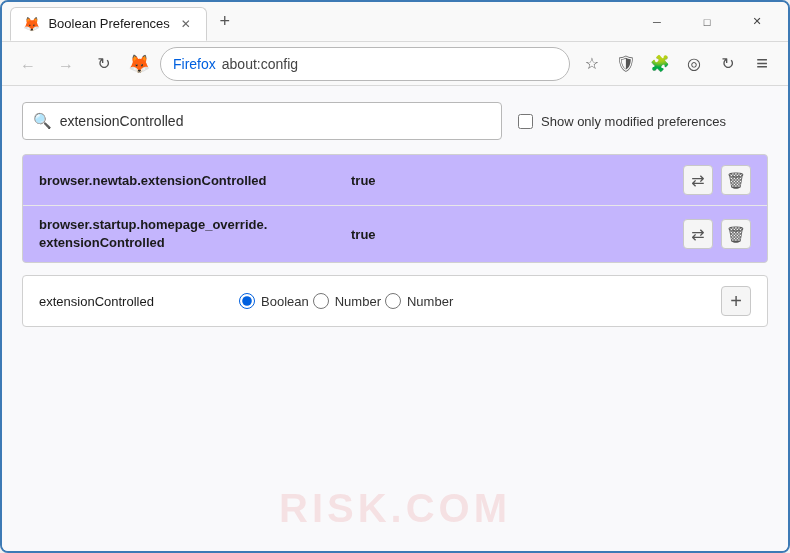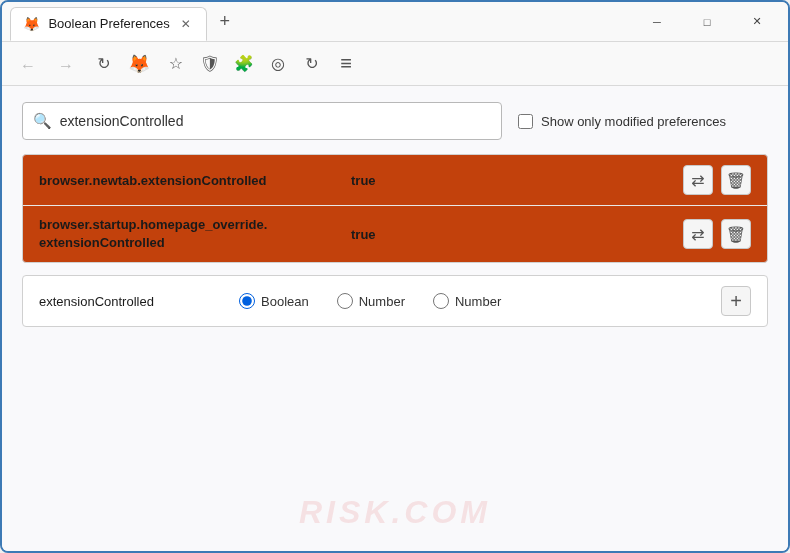--- a/index.html
+++ b/index.html
@@ -181,28 +181,27 @@
       position: relative;
       overflow: hidden;
     }
 
     
     .watermark {
       position: absolute;
       bottom: 20px;
       left: 50%;
       transform: translateX(-50%);
-      font-size: 32px;
+      font-size: 40px;
       font-weight: 900;
       color: rgba(220, 60, 60, 0.12);
       letter-spacing: 4px;
       white-space: nowrap;
       user-select: none;
       pointer-events: none;
-      font-style: italic;
     }
 
     
     .search-row {
       display: flex;
       align-items: center;
       gap: 16px;
       margin-bottom: 14px;
     }
 
@@ -243,21 +242,21 @@
     }
 
     .checkbox-label input[type="checkbox"] {
       width: 15px;
       height: 15px;
       cursor: pointer;
     }
 
     
     .results-table {
-      background: #c2410c;
+      background: #c4b5fd;
       border: 1px solid #d0d0d0;
       border-radius: 4px;
       margin-bottom: 12px;
       overflow: hidden;
     }
 
     .result-row {
       display: flex;
       align-items: center;
       padding: 10px 16px;
@@ -320,21 +319,21 @@
 
     .new-pref-name {
       font-size: 13px;
       color: #1a1a1a;
       min-width: 180px;
     }
 
     .radio-group {
       display: flex;
       align-items: center;
-      gap: 28px;
+      gap: 4px;
       flex: 1;
     }
 
     .radio-option {
       display: flex;
       align-items: center;
       gap: 6px;
       font-size: 13px;
       color: #333;
       cursor: pointer;
@@ -386,20 +385,26 @@
   <div class="nav-btn disabled">
     <span class="icon-back"></span>
   </div>
   <div class="nav-btn disabled">
     <span class="icon-forward"></span>
   </div>
   <div class="nav-btn">
     <span class="icon-reload"></span>
   </div>
   <div class="firefox-icon">🦊</div>
+  <div class="address-bar-wrap">
+    <div class="address-bar-text">
+      <span class="address-firefox">Firefox</span>
+      <span class="address-url">about:config</span>
+    </div>
+  </div>
   <div class="nav-icons-right">
     <div class="nav-icon-btn">☆</div>
     <div class="nav-icon-btn">🛡</div>
     <div class="nav-icon-btn">🧩</div>
     <div class="nav-icon-btn">◎</div>
     <div class="nav-icon-btn">↻</div>
     <div class="nav-icon-btn" style="font-size:20px;">≡</div>
   </div>
 </div>
 

